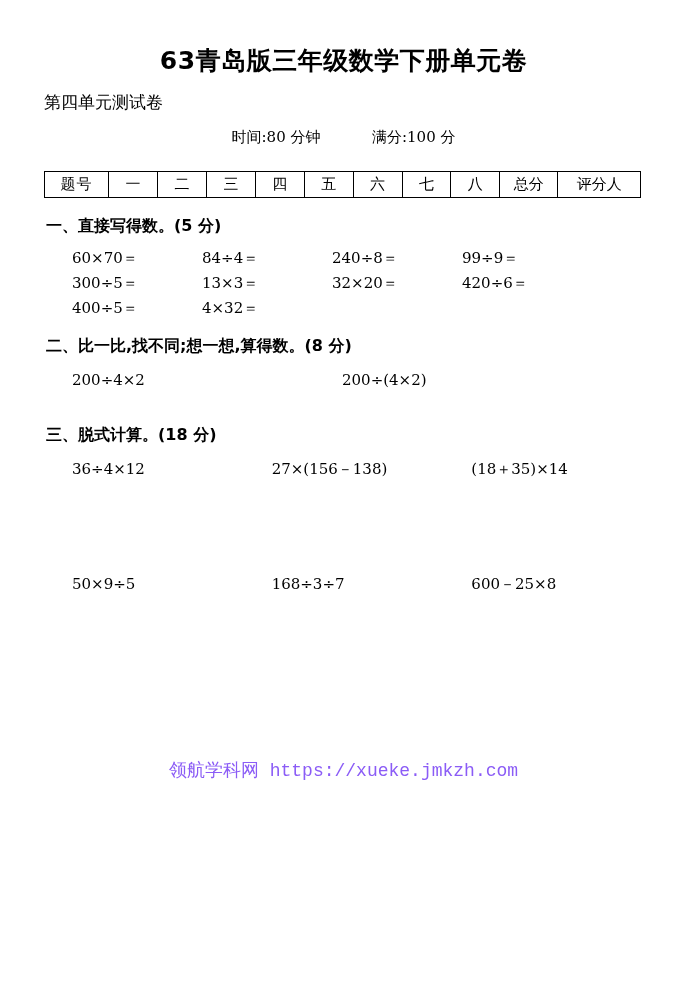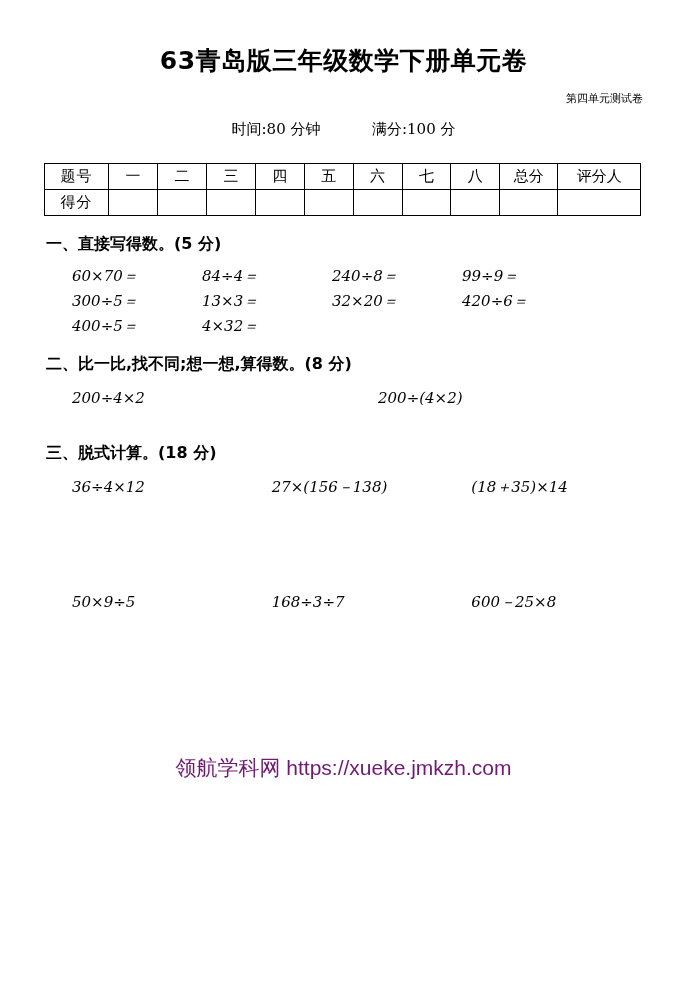--- a/index.html
+++ b/index.html
@@ -24,22 +24,22 @@
   }
   .doc-title {
     text-align: center;
     font-size: 25px;
     font-weight: bold;
     letter-spacing: 0.5px;
     margin: 10px 0 0 0;
     font-family: "DejaVu Sans", "Liberation Sans", sans-serif;
   }
   .doc-subtitle {
-    text-align: right;
-    font-size: 11px;
+    text-align: left;
+    font-size: 17px;
     margin: 14px 0 0 0;
     font-family: "DejaVu Serif", serif;
   }
   .doc-meta {
     text-align: center;
     font-size: 15px;
     margin: 14px 0 0 0;
     font-family: "DejaVu Serif", serif;
   }
   .doc-meta .meta-gap {
@@ -80,59 +80,58 @@
   .section-title {
     font-size: 16px;
     font-weight: bold;
     font-family: "DejaVu Sans", "Liberation Sans", sans-serif;
     margin: 0 0 6px 2px;
   }
   .row {
     display: flex;
     margin: 0 0 0 0;
     padding: 6px 0 0 0;
-    font-style: italic;
   }
   .cell {
     font-size: 15px;
     font-family: "DejaVu Serif", serif;
     white-space: nowrap;
   }
   
   .grid4 .cell {
     width: 130px;
     padding-left: 28px;
     box-sizing: border-box;
   }
   
   .grid2 .cell {
     width: 270px;
     padding-left: 28px;
     box-sizing: border-box;
   }
-  .sec2-row1 { padding-top: 8px; gap: 36px; }
+  .sec2-row1 { padding-top: 8px; }
   .sec2-row2 { padding-top: 74px; }
   
   .grid3 .cell {
     width: 200px;
     padding-left: 28px;
     box-sizing: border-box;
   }
   .sec3-row1 { padding-top: 8px; }
   .sec3-row2 { padding-top: 96px; }
   .sec3 { margin-top: 36px; }
   .watermark {
     position: absolute;
     left: 0;
     right: 0;
     bottom: 36px;
     text-align: center;
-    font-size: 21px;
-    color: #701a75;
-    font-family: Liberation Sans, sans-serif;
+    font-size: 18px;
+    color: #8b5cf6;
+    font-family: Liberation Mono, monospace;
   }
 </style>
 </head>
 <body>
 
 <div class="page">
 
   <div class="doc-title">63青岛版三年级数学下册单元卷</div>
   <div class="doc-subtitle">第四单元测试卷</div>
   <div class="doc-meta">
@@ -149,33 +148,20 @@
       <td class="num-col">二</td>
       <td class="num-col">三</td>
       <td class="num-col">四</td>
       <td class="num-col">五</td>
       <td class="num-col">六</td>
       <td class="num-col">七</td>
       <td class="num-col">八</td>
       <td class="total-col">总分</td>
       <td class="rater-col">评分人</td>
     </tr>
-    <tr>
-      <td class="head-col">得分</td>
-      <td class="num-col"></td>
-      <td class="num-col"></td>
-      <td class="num-col"></td>
-      <td class="num-col"></td>
-      <td class="num-col"></td>
-      <td class="num-col"></td>
-      <td class="num-col"></td>
-      <td class="num-col"></td>
-      <td class="total-col"></td>
-      <td class="rater-col"></td>
-    </tr>
   </tbody>
     </table>
 
   <div class="section">
     <div class="section-title">一、直接写得数。(5 分)</div>
     <div class="row grid4">
       <div class="cell">60×70＝</div>
       <div class="cell">84÷4＝</div>
       <div class="cell">240÷8＝</div>
       <div class="cell">99÷9＝</div>

